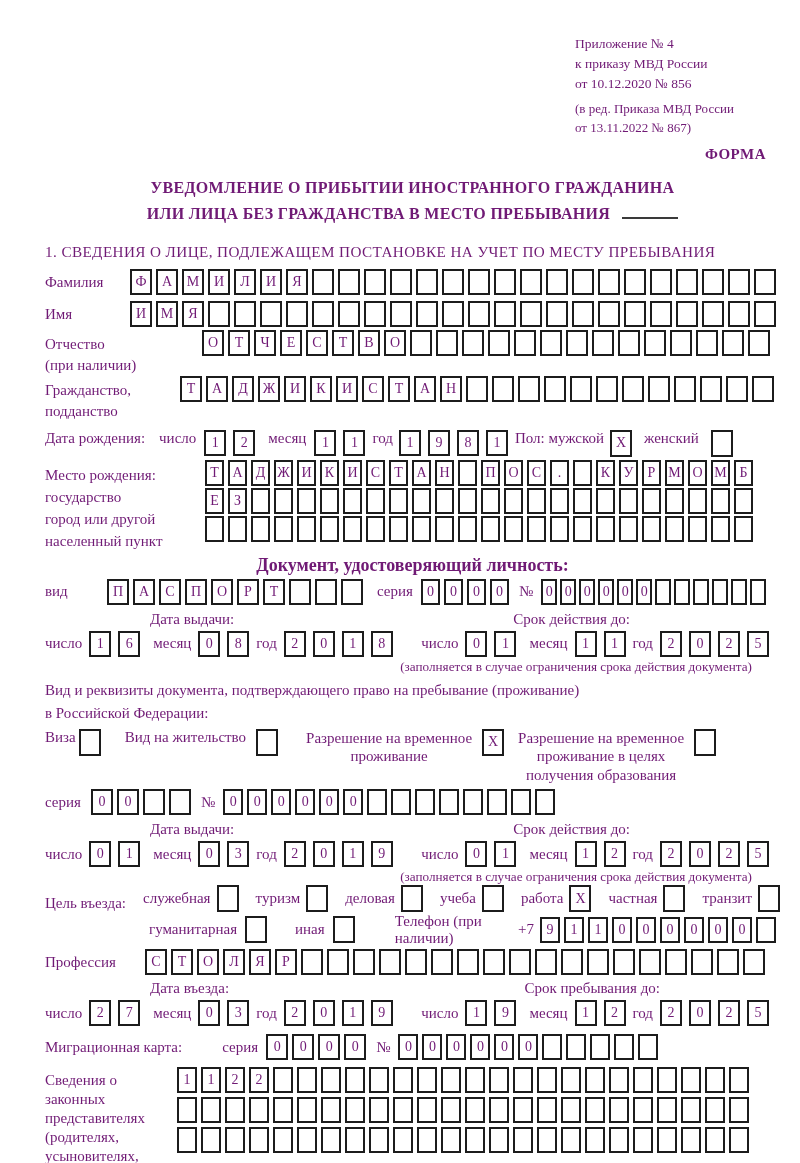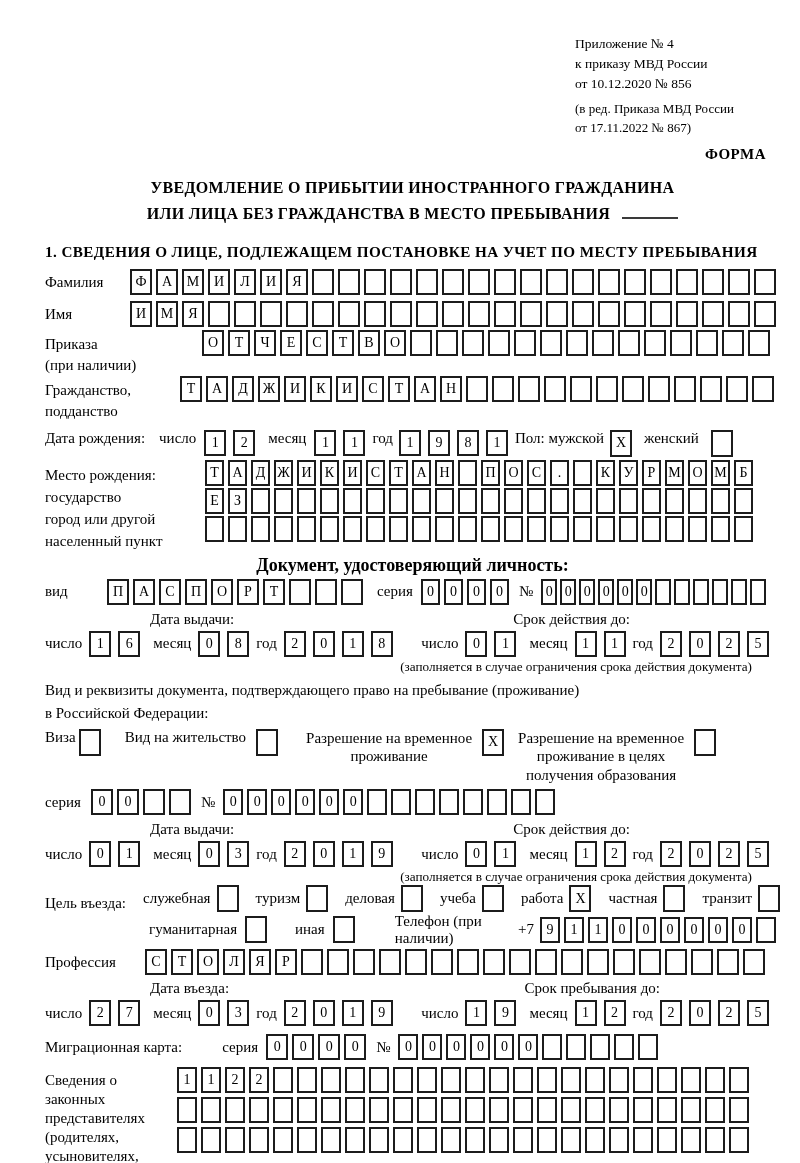--- a/index.html
+++ b/index.html
@@ -1,30 +1,30 @@
 <!DOCTYPE html>
 <html><head>
 <meta charset="utf-8">
 <style>
   * { margin:0; padding:0; box-sizing:border-box; }
   html,body { background:#888; }
   .page {
     position:relative; width:800px; height:1163px; margin:0 auto;
-    background:#ffffff; color:#000000;
+    background:#ffffff; color:#701a75;
     font-family:"Liberation Serif","DejaVu Serif",serif;
     font-size:15px; overflow:hidden;
     padding:34px 20px 0 45px;
   }
   
   .appendix { width:220px; margin-left:530px; font-size:13.5px; line-height:1.48; }
   .appendix .amend { margin-top:5px; font-size:13px; }
   .forma { margin-top:9px; padding-right:14px; text-align:right; font-weight:bold; font-size:15px; letter-spacing:.5px; }
   .title { margin-top:12px; text-align:center; font-weight:bold; font-size:16px; line-height:1.6; letter-spacing:.3px; }
   .blank-line { display:inline-block; width:56px; border-bottom:2.5px solid #3a3a3a; margin-left:12px; vertical-align:baseline; }
-  .sec-heading { margin-top:16px; font-weight:bold; font-size:15.2px; letter-spacing:.4px; white-space:nowrap; }
+  .sec-heading { margin-top:16px; font-weight:normal; font-size:15.2px; letter-spacing:.4px; white-space:nowrap; }
 
   
   .r { display:flex; align-items:flex-start; }
   .lbl { flex:0 0 auto; font-size:15px; padding-top:4px; line-height:19px; }
   .w85{width:85px} .w157{width:157px} .w135{width:135px} .w160{width:160px}
   .w100{width:100px} .w62{width:62px} .w132{width:132px}
   .cells { display:flex; flex:0 0 auto; }
   .cell {
     flex:0 0 auto; width:22px; height:26px; margin-right:4px;
     border:2px solid #1c1c1c; display:inline-flex; align-items:center; justify-content:center;
@@ -79,21 +79,21 @@
 <body>
 
 <div class="page">
 
   <div class="appendix">
     <div>Приложение № 4</div>
     <div>к приказу МВД России</div>
     <div>от 10.12.2020 № 856</div>
     <div class="amend">
       <div>(в ред. Приказа МВД России</div>
-      <div>от 17.11.2022 № 867)</div>
+      <div>от 13.11.2022 № 867)</div>
     </div>
   </div>
 
   <div class="forma">ФОРМА</div>
 
   <div class="title">
     <div>УВЕДОМЛЕНИЕ О ПРИБЫТИИ ИНОСТРАННОГО ГРАЖДАНИНА</div>
     <div><span>ИЛИ ЛИЦА БЕЗ ГРАЖДАНСТВА В МЕСТО ПРЕБЫВАНИЯ</span><span class="blank-line"></span></div>
   </div>
 
@@ -156,21 +156,21 @@
         <span class="cell"></span>
         <span class="cell"></span>
         <span class="cell"></span>
         <span class="cell"></span>
         <span class="cell"></span>
       </div>
   </div>
 
   <div class="r mt3">
     <div class="lbl w157 stack">
-      <div>Приказа</div>
+      <div>Отчество</div>
       <div>(при наличии)</div>
     </div>
     <div class="cells">
         <span class="cell">О</span>
         <span class="cell">Т</span>
         <span class="cell">Ч</span>
         <span class="cell">Е</span>
         <span class="cell">С</span>
         <span class="cell">Т</span>
         <span class="cell">В</span>

